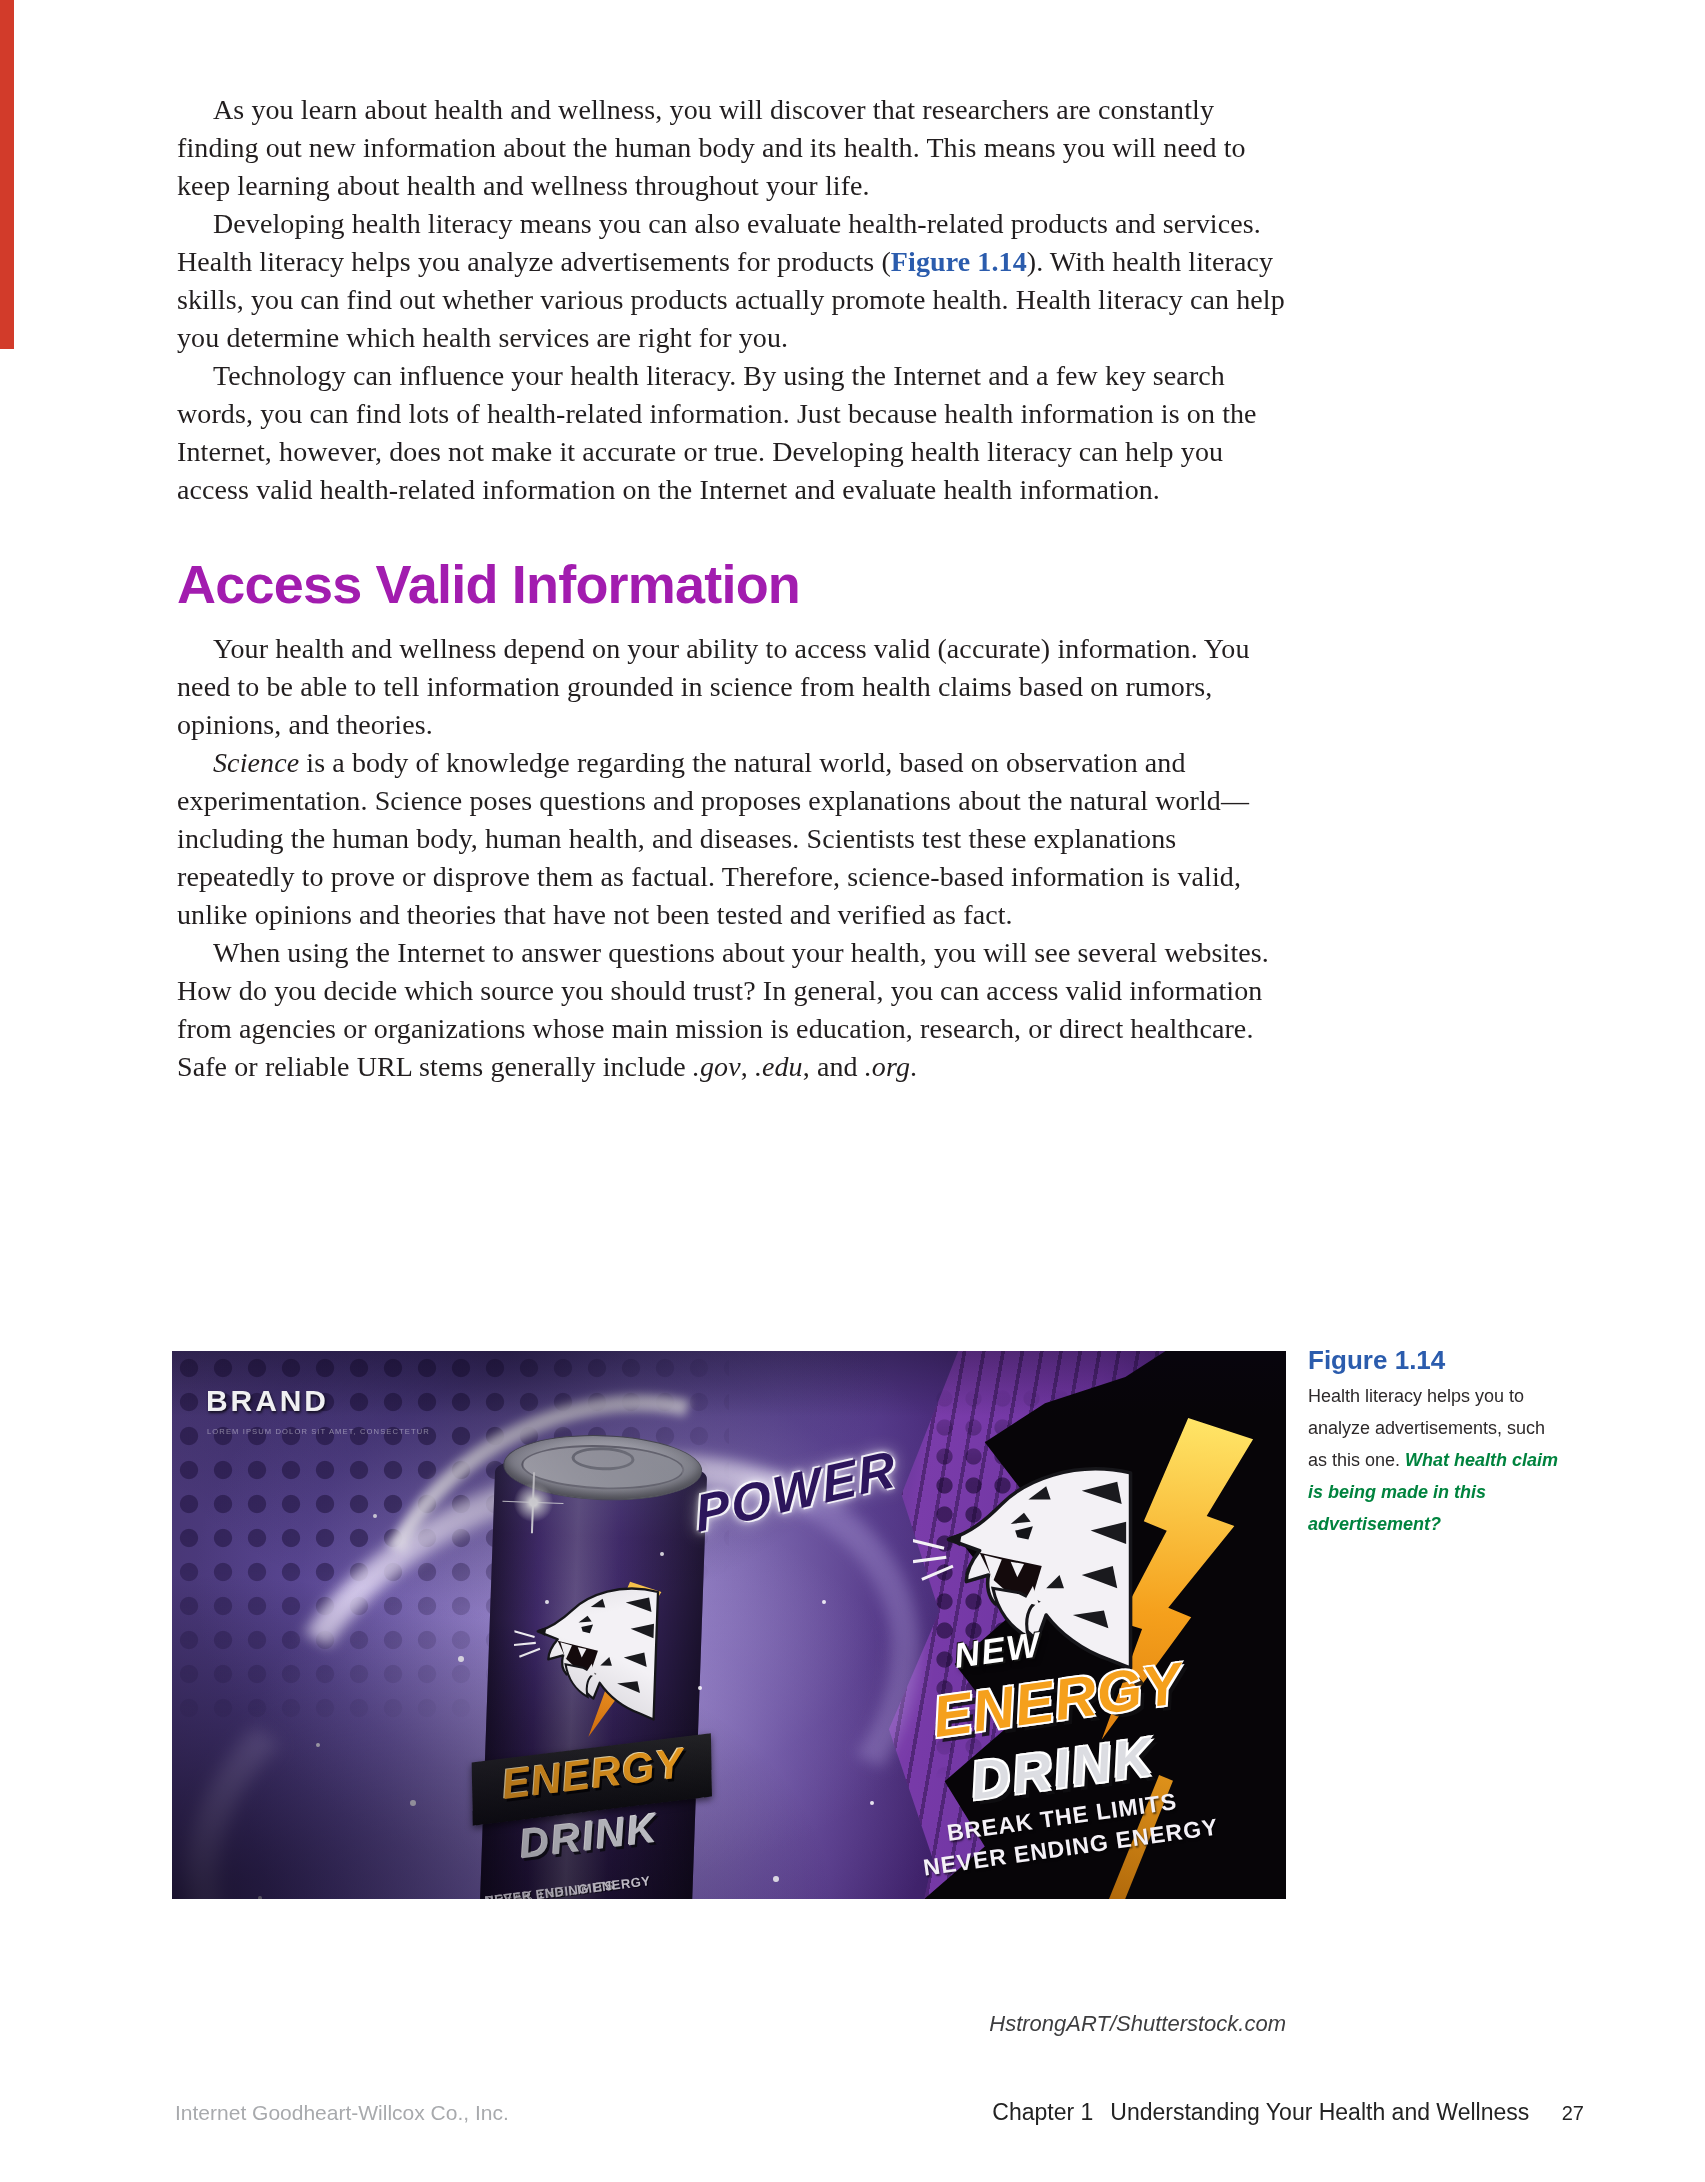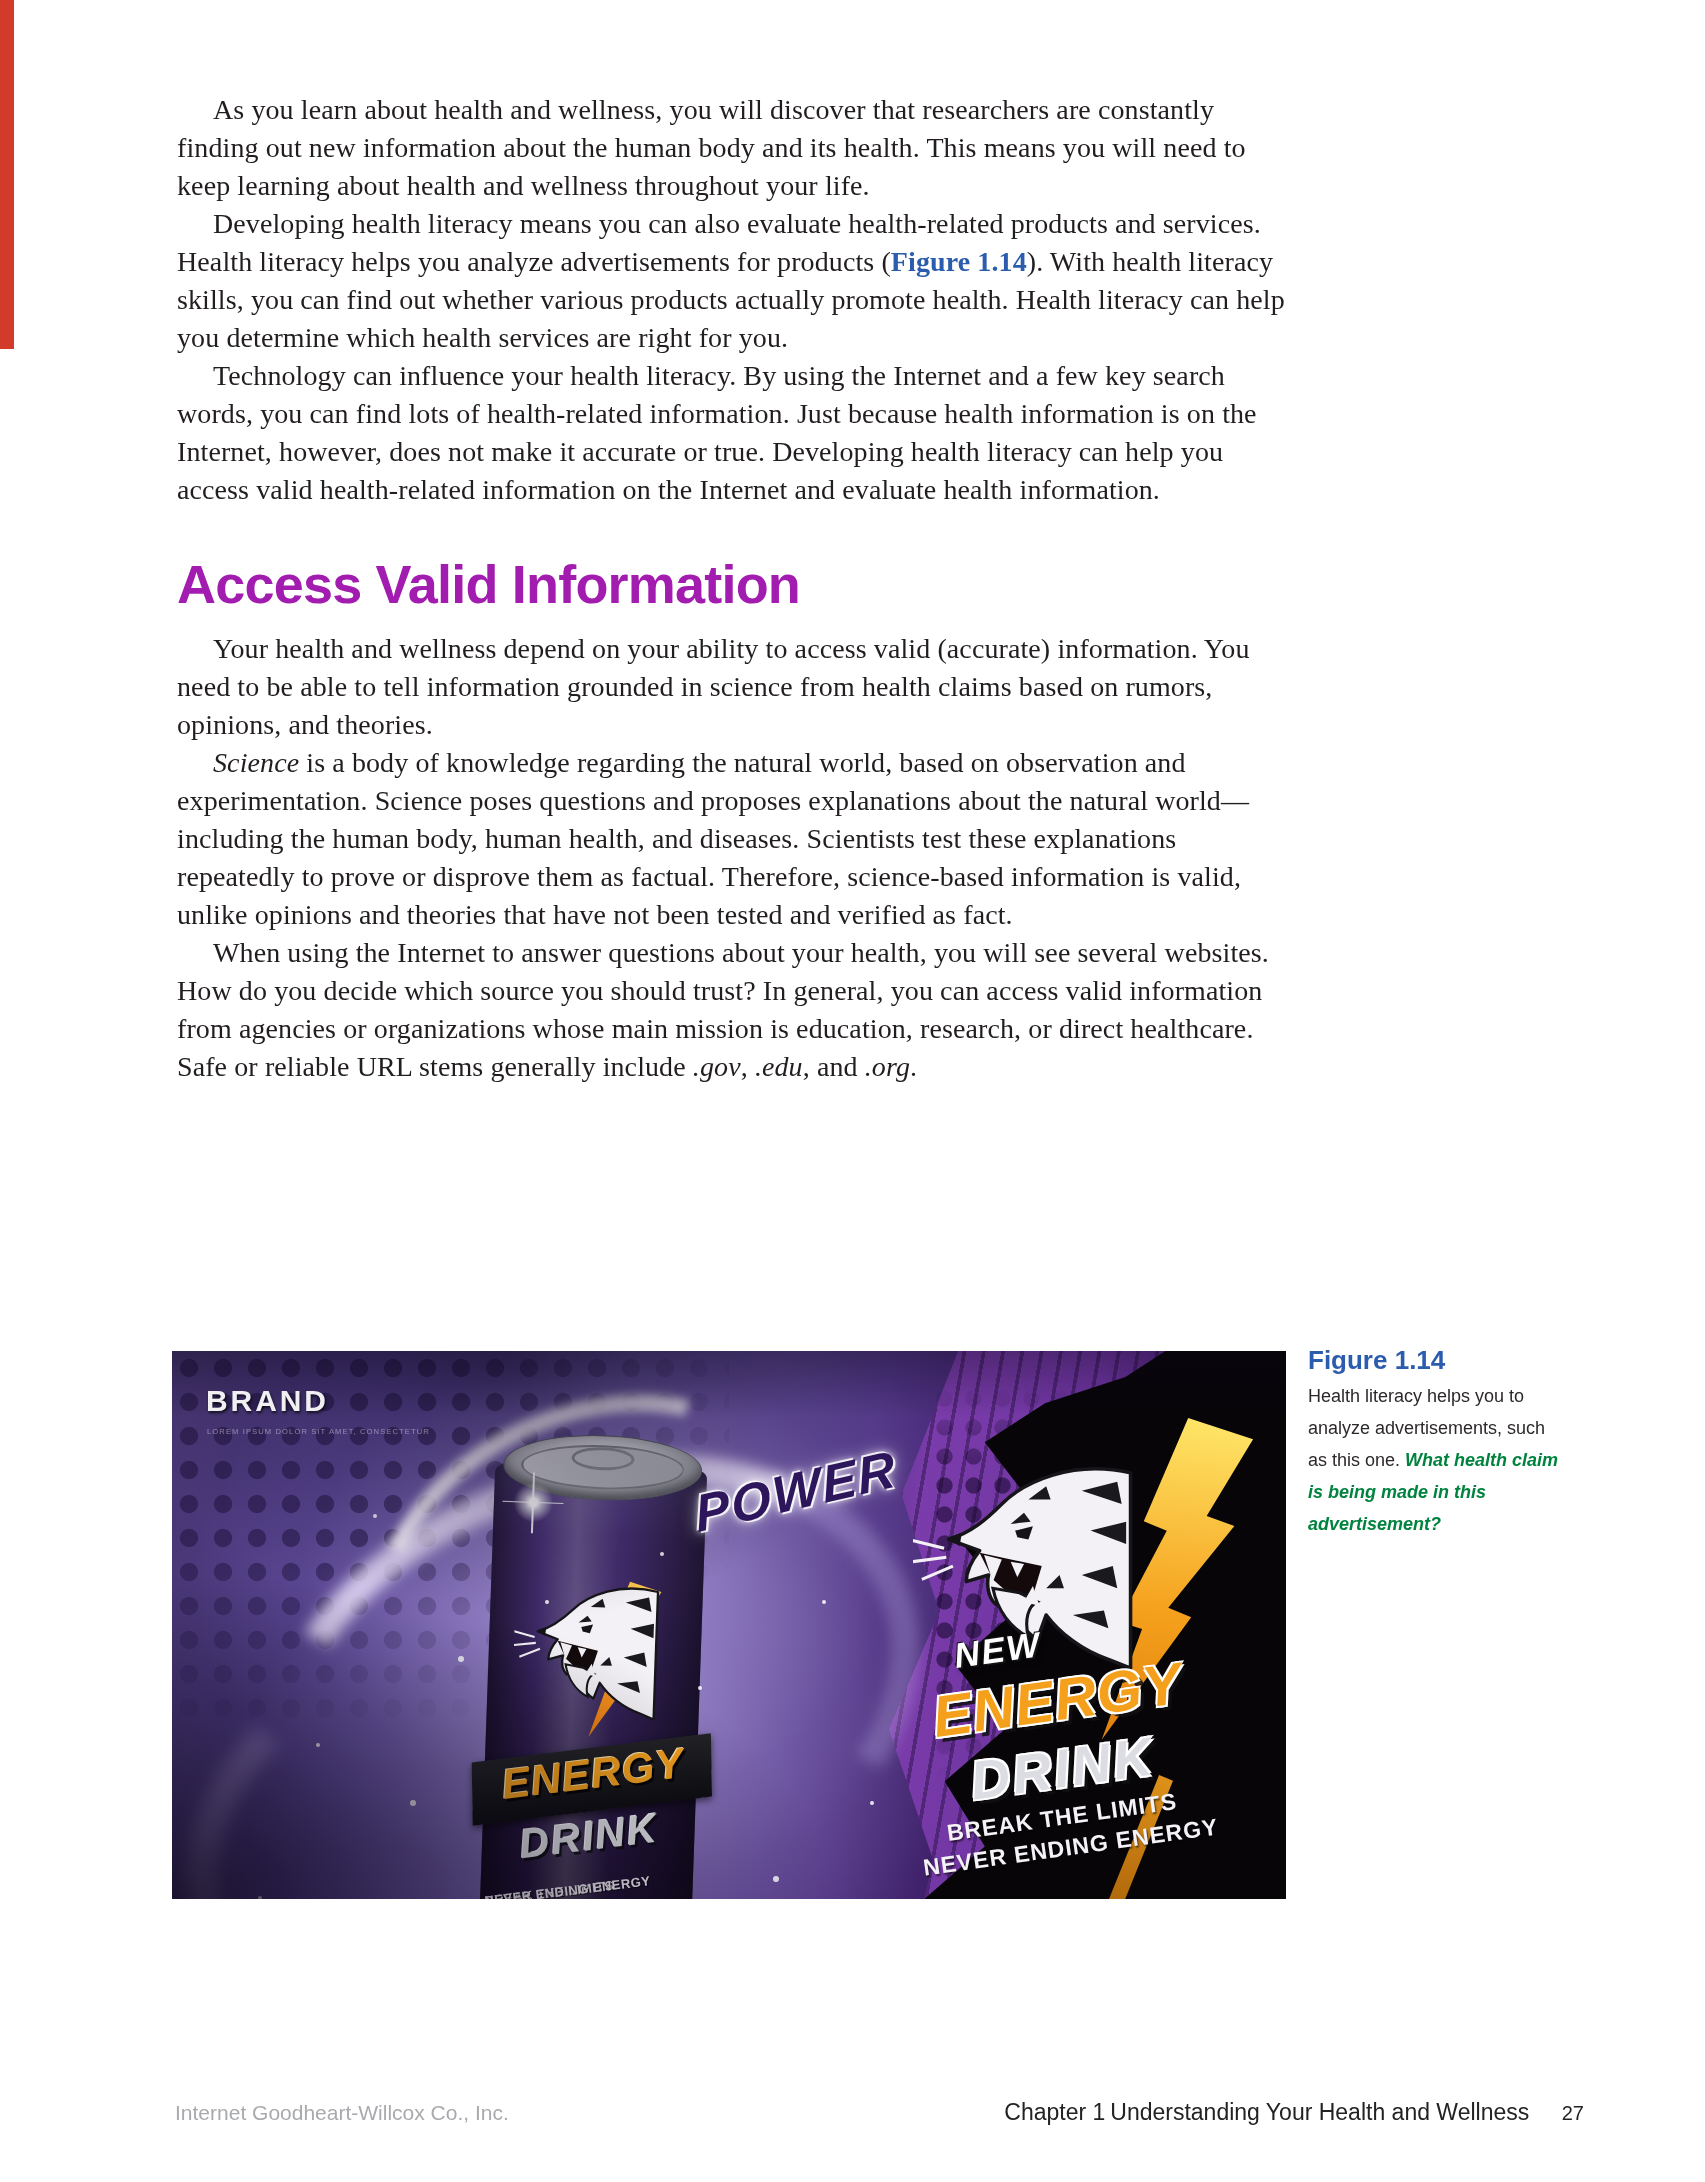--- a/index.html
+++ b/index.html
@@ -135,21 +135,21 @@
   
   .attribution{left:172px;top:2011px;width:1114px;text-align:right;
       font-family:"Liberation Sans",sans-serif;font-style:italic;font-size:22px;color:#3e3e40;}
   .caption{left:1308px;top:1344px;width:260px;font-family:"Liberation Sans",sans-serif;}
   .cap-label{font-weight:bold;font-size:26px;line-height:32.5px;color:#2b5cad;margin-bottom:3.8px;}
   .cap-text{font-size:18px;line-height:32px;color:#2d292a;}
   .cap-q{font-weight:bold;font-style:italic;color:#00833e;}
   .footer-left{left:175px;top:2101px;font-family:"Liberation Sans",sans-serif;font-size:21px;color:#a8aaad;}
   .footer-right{right:121px;top:2099px;display:flex;align-items:baseline;
       font-family:"Liberation Sans",sans-serif;font-size:23px;color:#232323;}
-  .footer-right .chap{margin-right:5px;}
+  .footer-right .chap{margin-right:17px;}
   .footer-right .title{margin-right:32.5px;}
   .footer-right .pnum{font-weight:normal;font-size:20px;}
 </style>
 </head>
 <body>
 
 <div class="page">
 
   <svg width="0" height="0" style="position:absolute">
     <defs>
@@ -248,20 +248,21 @@
 
     <div class="logo-new">NEW</div>
     <div class="logo-energy">ENERGY</div>
     <div class="logo-drink">DRINK</div>
     <div class="ad-tag tag1">BREAK THE LIMITS</div>
     <div class="ad-tag tag2">NEVER ENDING ENERGY</div>
     <div class="claim2">LIVE A LIFE WITHOUT LIMITS</div>
     <div class="fineprint">LOREM IPSUM DOLOR SIT AMET, CONSECTETUR ADIPISCING ELIT, SED SED</div>
   </div>
 
+  <div class="abs attribution">HstrongART/Shutterstock.com</div>
 
   <div class="abs caption">
     <div class="cap-label">Figure 1.14</div>
     <div class="cap-text"><span>Health literacy helps you to analyze advertisements, such as this one. </span><span class="cap-q">What health claim is being made in this advertisement?</span></div>
   </div>
 
   <div class="abs footer-left">Internet Goodheart-Willcox Co., Inc.</div>
   <div class="abs footer-right">
     <span class="chap">Chapter 1</span>
     <span class="title">Understanding Your Health and Wellness</span>

